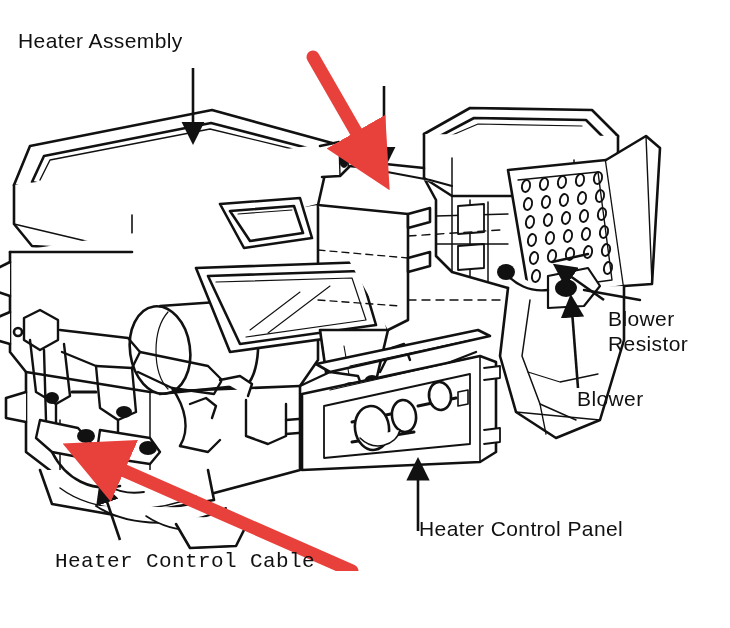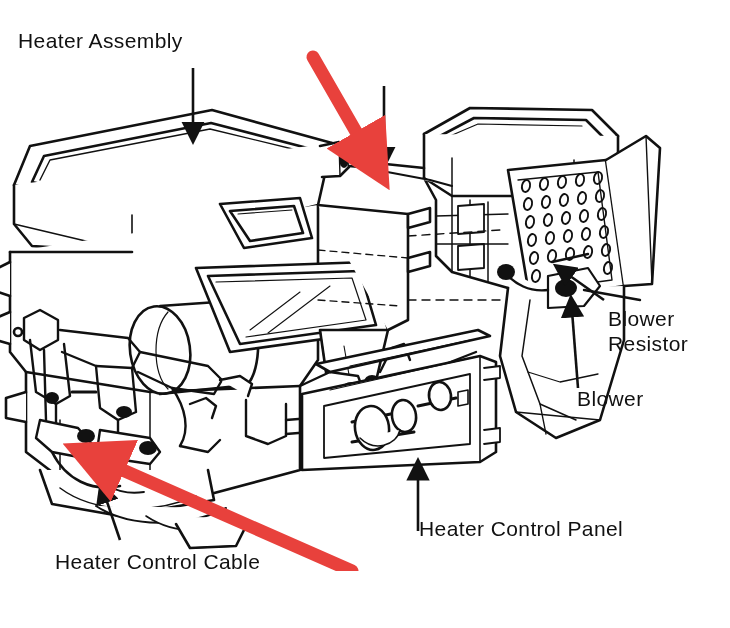--- a/index.html
+++ b/index.html
@@ -247,15 +247,15 @@
       <line x1="313" y1="57" x2="378" y2="170" stroke="#E8413C" stroke-width="13" marker-end="url(#redhead)"></line>
       <line x1="352" y1="571" x2="84" y2="453" stroke="#E8413C" stroke-width="13" marker-end="url(#redhead)"></line>
     </g>
   </svg>
 
   <div class="label" style="left:18px;  top:28px;">Heater Assembly</div>
   <div class="label" style="left:608px; top:306px;">Blower
 Resistor</div>
   <div class="label" style="left:577px; top:386px;">Blower</div>
   <div class="label" style="left:419px; top:516px;">Heater Control Panel</div>
-  <div class="label" style="left:55px;  top:549px;">Heater Control Cable</div>
+  <div class="label" style="left:55px;  top:549px;font-family:Liberation Mono, monospace;">Heater Control Cable</div>
 
 </div>
 
 </body></html>

